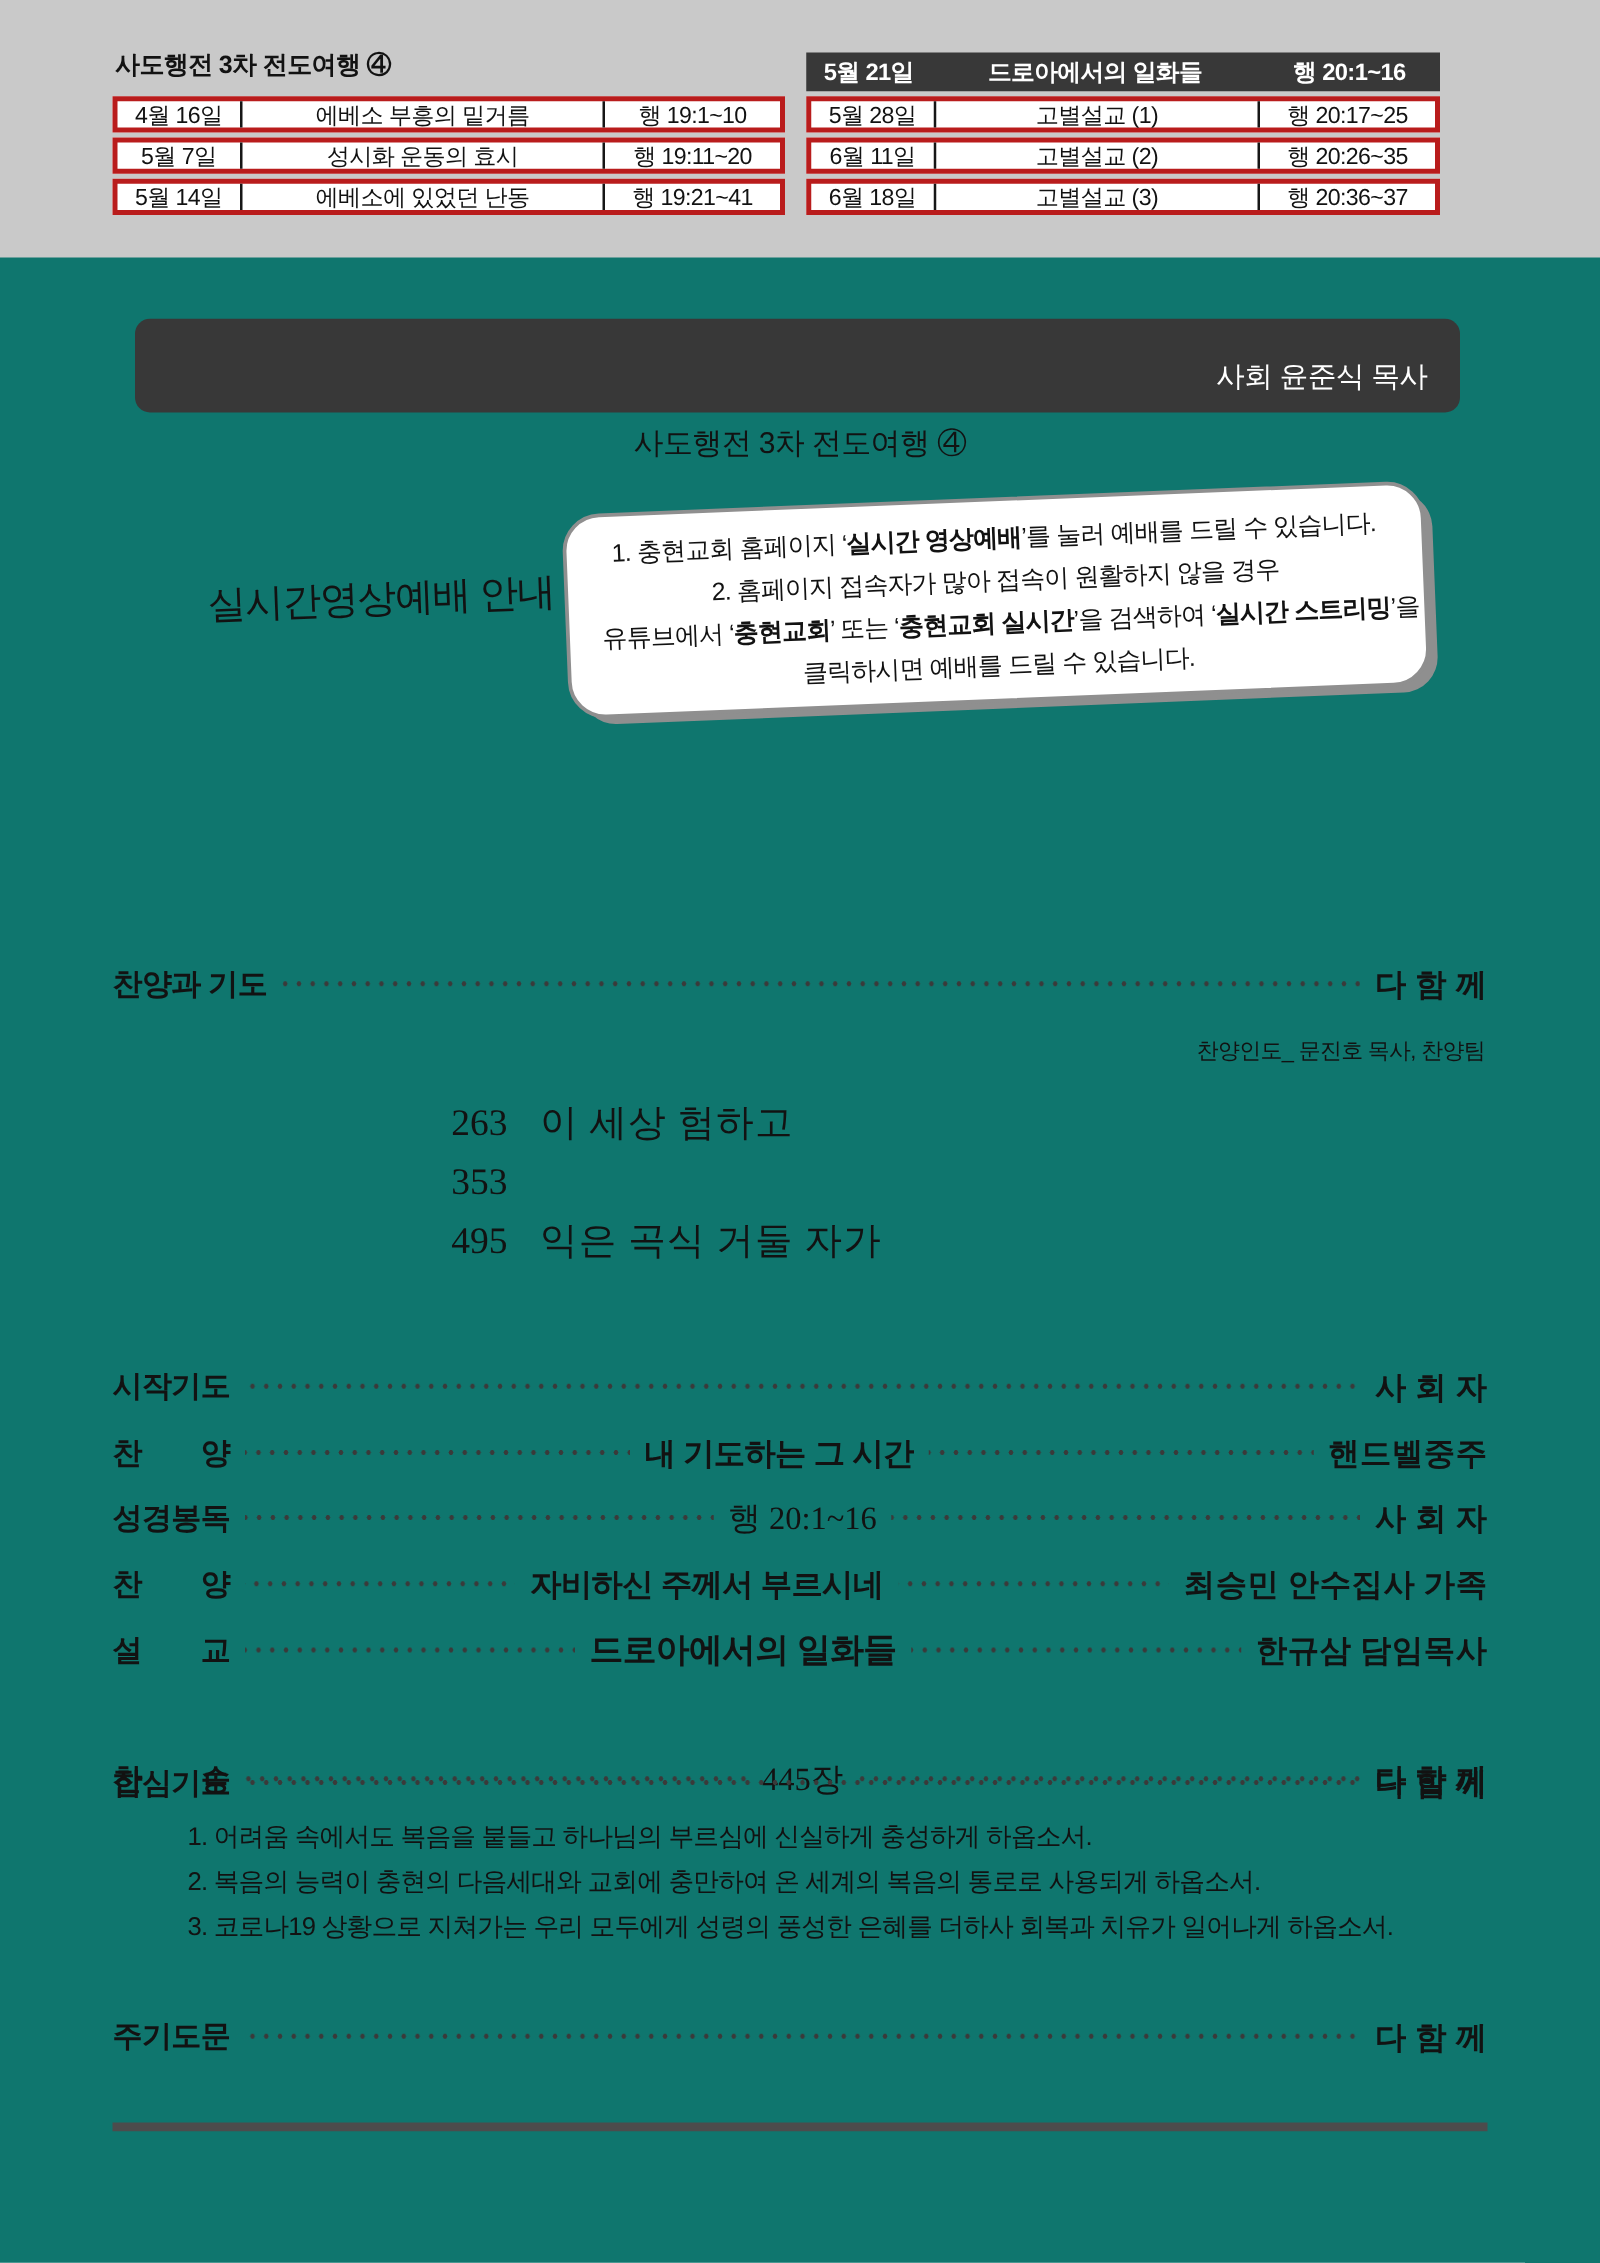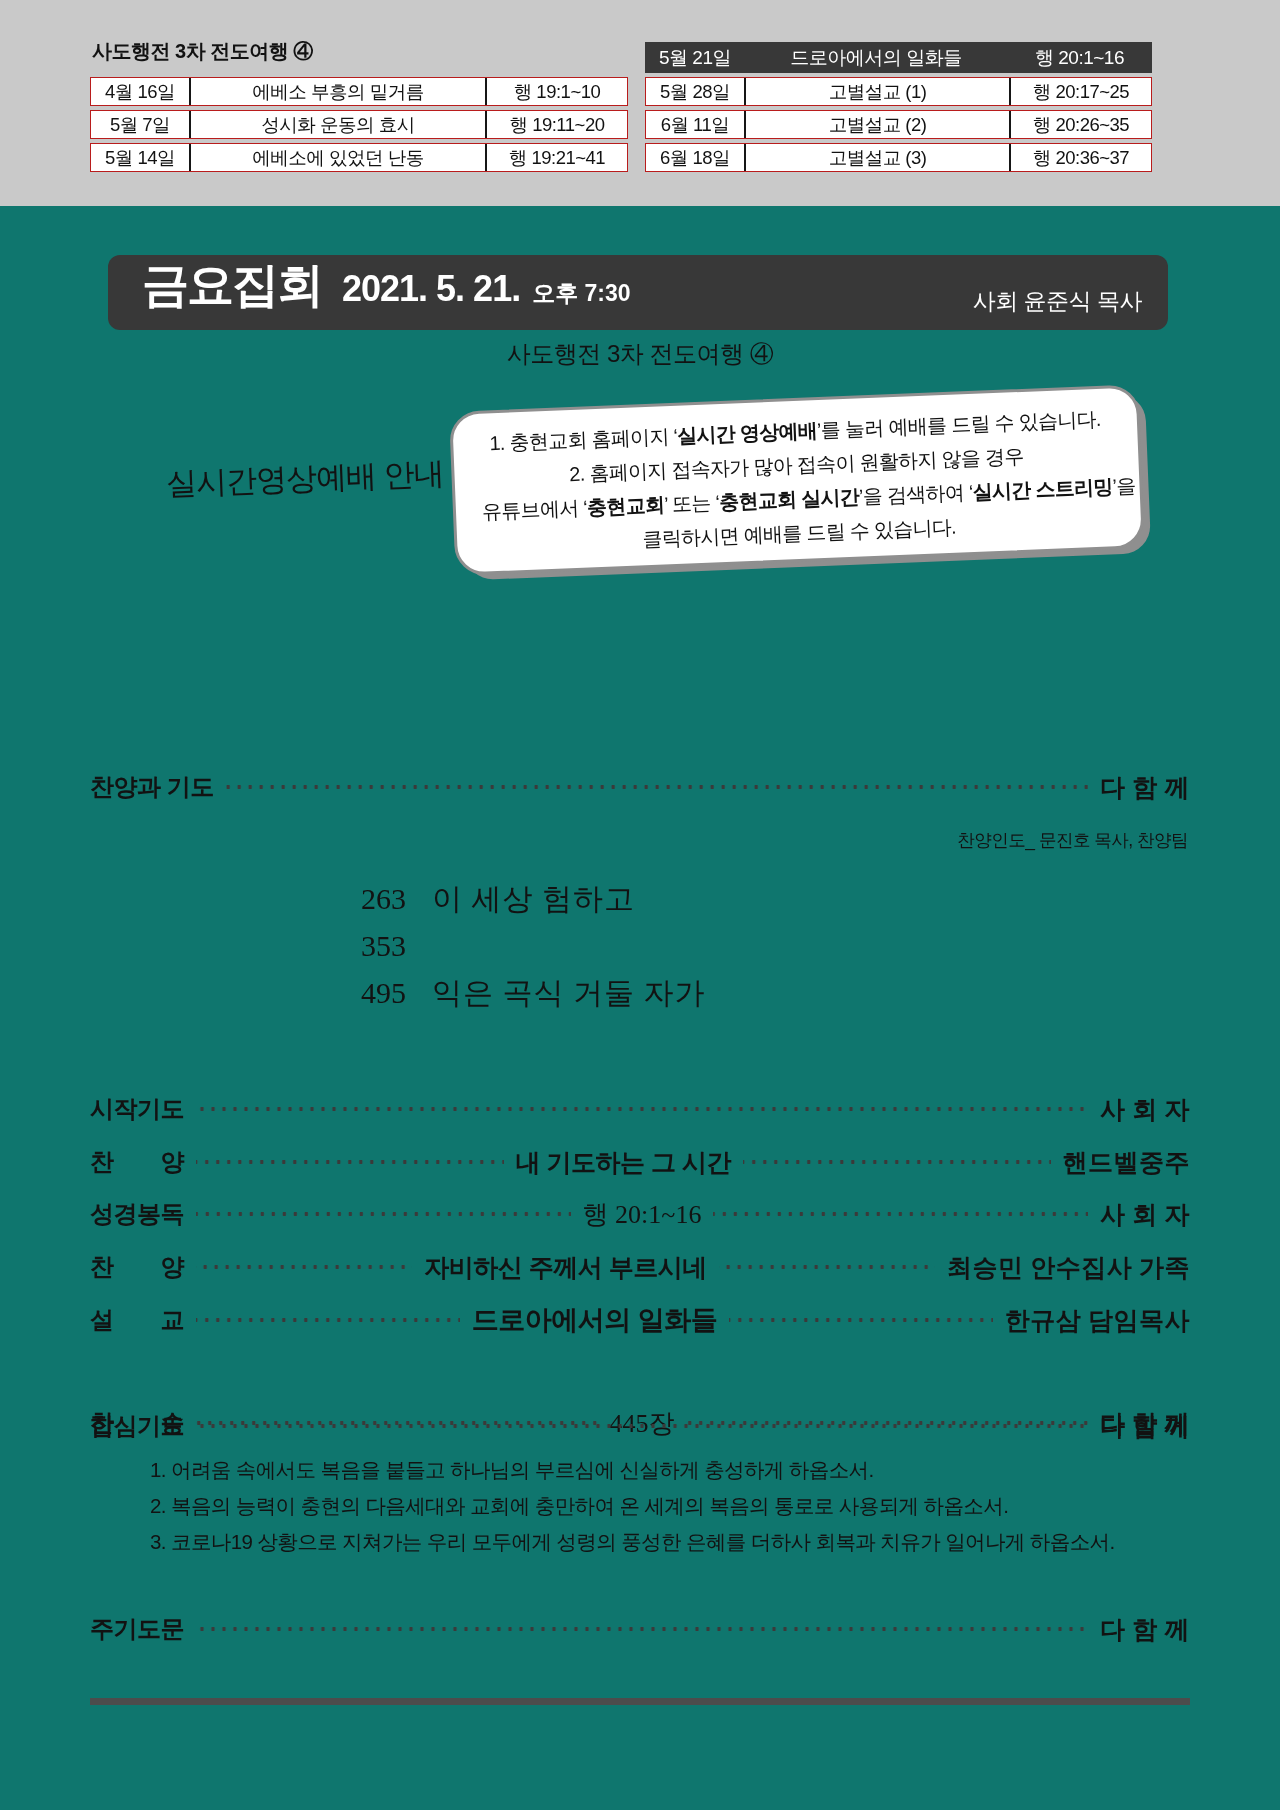--- a/index.html
+++ b/index.html
@@ -7,23 +7,23 @@
   .page { position:relative; width:1280px; height:1810px; background:#0f766e; overflow:hidden; }
 
   
   .band { position:absolute; left:0; top:0; width:1280px; height:206px; background:#c9c9c9; }
 
   
   .sched-title { position:absolute; left:92px; top:38px; font-size:20px; font-weight:700; letter-spacing:-0.5px; }
   .tbl { position:absolute; }
   .tbl-left  { left:90px;  top:77px; width:538px; }
   .tbl-right { left:645px; top:77px; width:507px; }
-  .t-row { display:flex; height:29px; background:#ffffff; border:1px solid #b91c1c; margin-bottom:4px; align-items:center; }
+  .t-row { display:flex; height:29px; background:#ffffff; border:4px solid #b91c1c; margin-bottom:4px; align-items:center; }
   .t-head { position:absolute; left:645px; top:42px; width:507px; height:31px; display:flex; align-items:center;
-            background:#383838; color:#ffffff; font-weight:400; }
+            background:#383838; color:#ffffff; font-weight:700; }
   .cell { display:flex; align-items:center; justify-content:center; height:100%; font-size:18.5px; letter-spacing:-0.5px; }
   .c-date { width:100px; border-right:2px solid #161616; }
   .c-topic { flex:1; border-right:2px solid #161616; }
   .c-scr { width:140px; }
   .t-head .cell { border:none; font-size:19px; }
   .t-head .c-date { width:100px; } .t-head .c-scr { width:145px; }
 
   
   .banner { position:absolute; left:108px; top:255px; width:1060px; height:75px; background:#383838;
             border-radius:12px; color:#ffffff; }
@@ -114,25 +114,20 @@
       <div class="cell c-scr">행 20:26~35</div>
     </div>
     <div class="t-row">
       <div class="cell c-date">6월 18일</div>
       <div class="cell c-topic">고별설교 (3)</div>
       <div class="cell c-scr">행 20:36~37</div>
     </div>
   </div>
 
   <div class="banner">
-    <div class="banner-line">
-      <span class="banner-title">금요집회</span>
-      <span class="banner-date">2021. 5. 21.</span>
-      <span class="banner-time">오후 7:30</span>
-    </div>
     <div class="banner-mod">사회  윤준식 목사</div>
   </div>
 
   <div class="subtitle">사도행전 3차 전도여행 ④</div>
 
   <div class="notice-label">실시간영상예배 안내</div>
 
   <div class="bubble">
     <p class="bl"><span>1. 충현교회 홈페이지 ‘</span><strong>실시간 영상예배</strong><span>’를 눌러 예배를 드릴 수 있습니다.</span></p>
     <p class="bl"><span>2. 홈페이지 접속자가 많아 접속이 원활하지 않을 경우</span></p>

